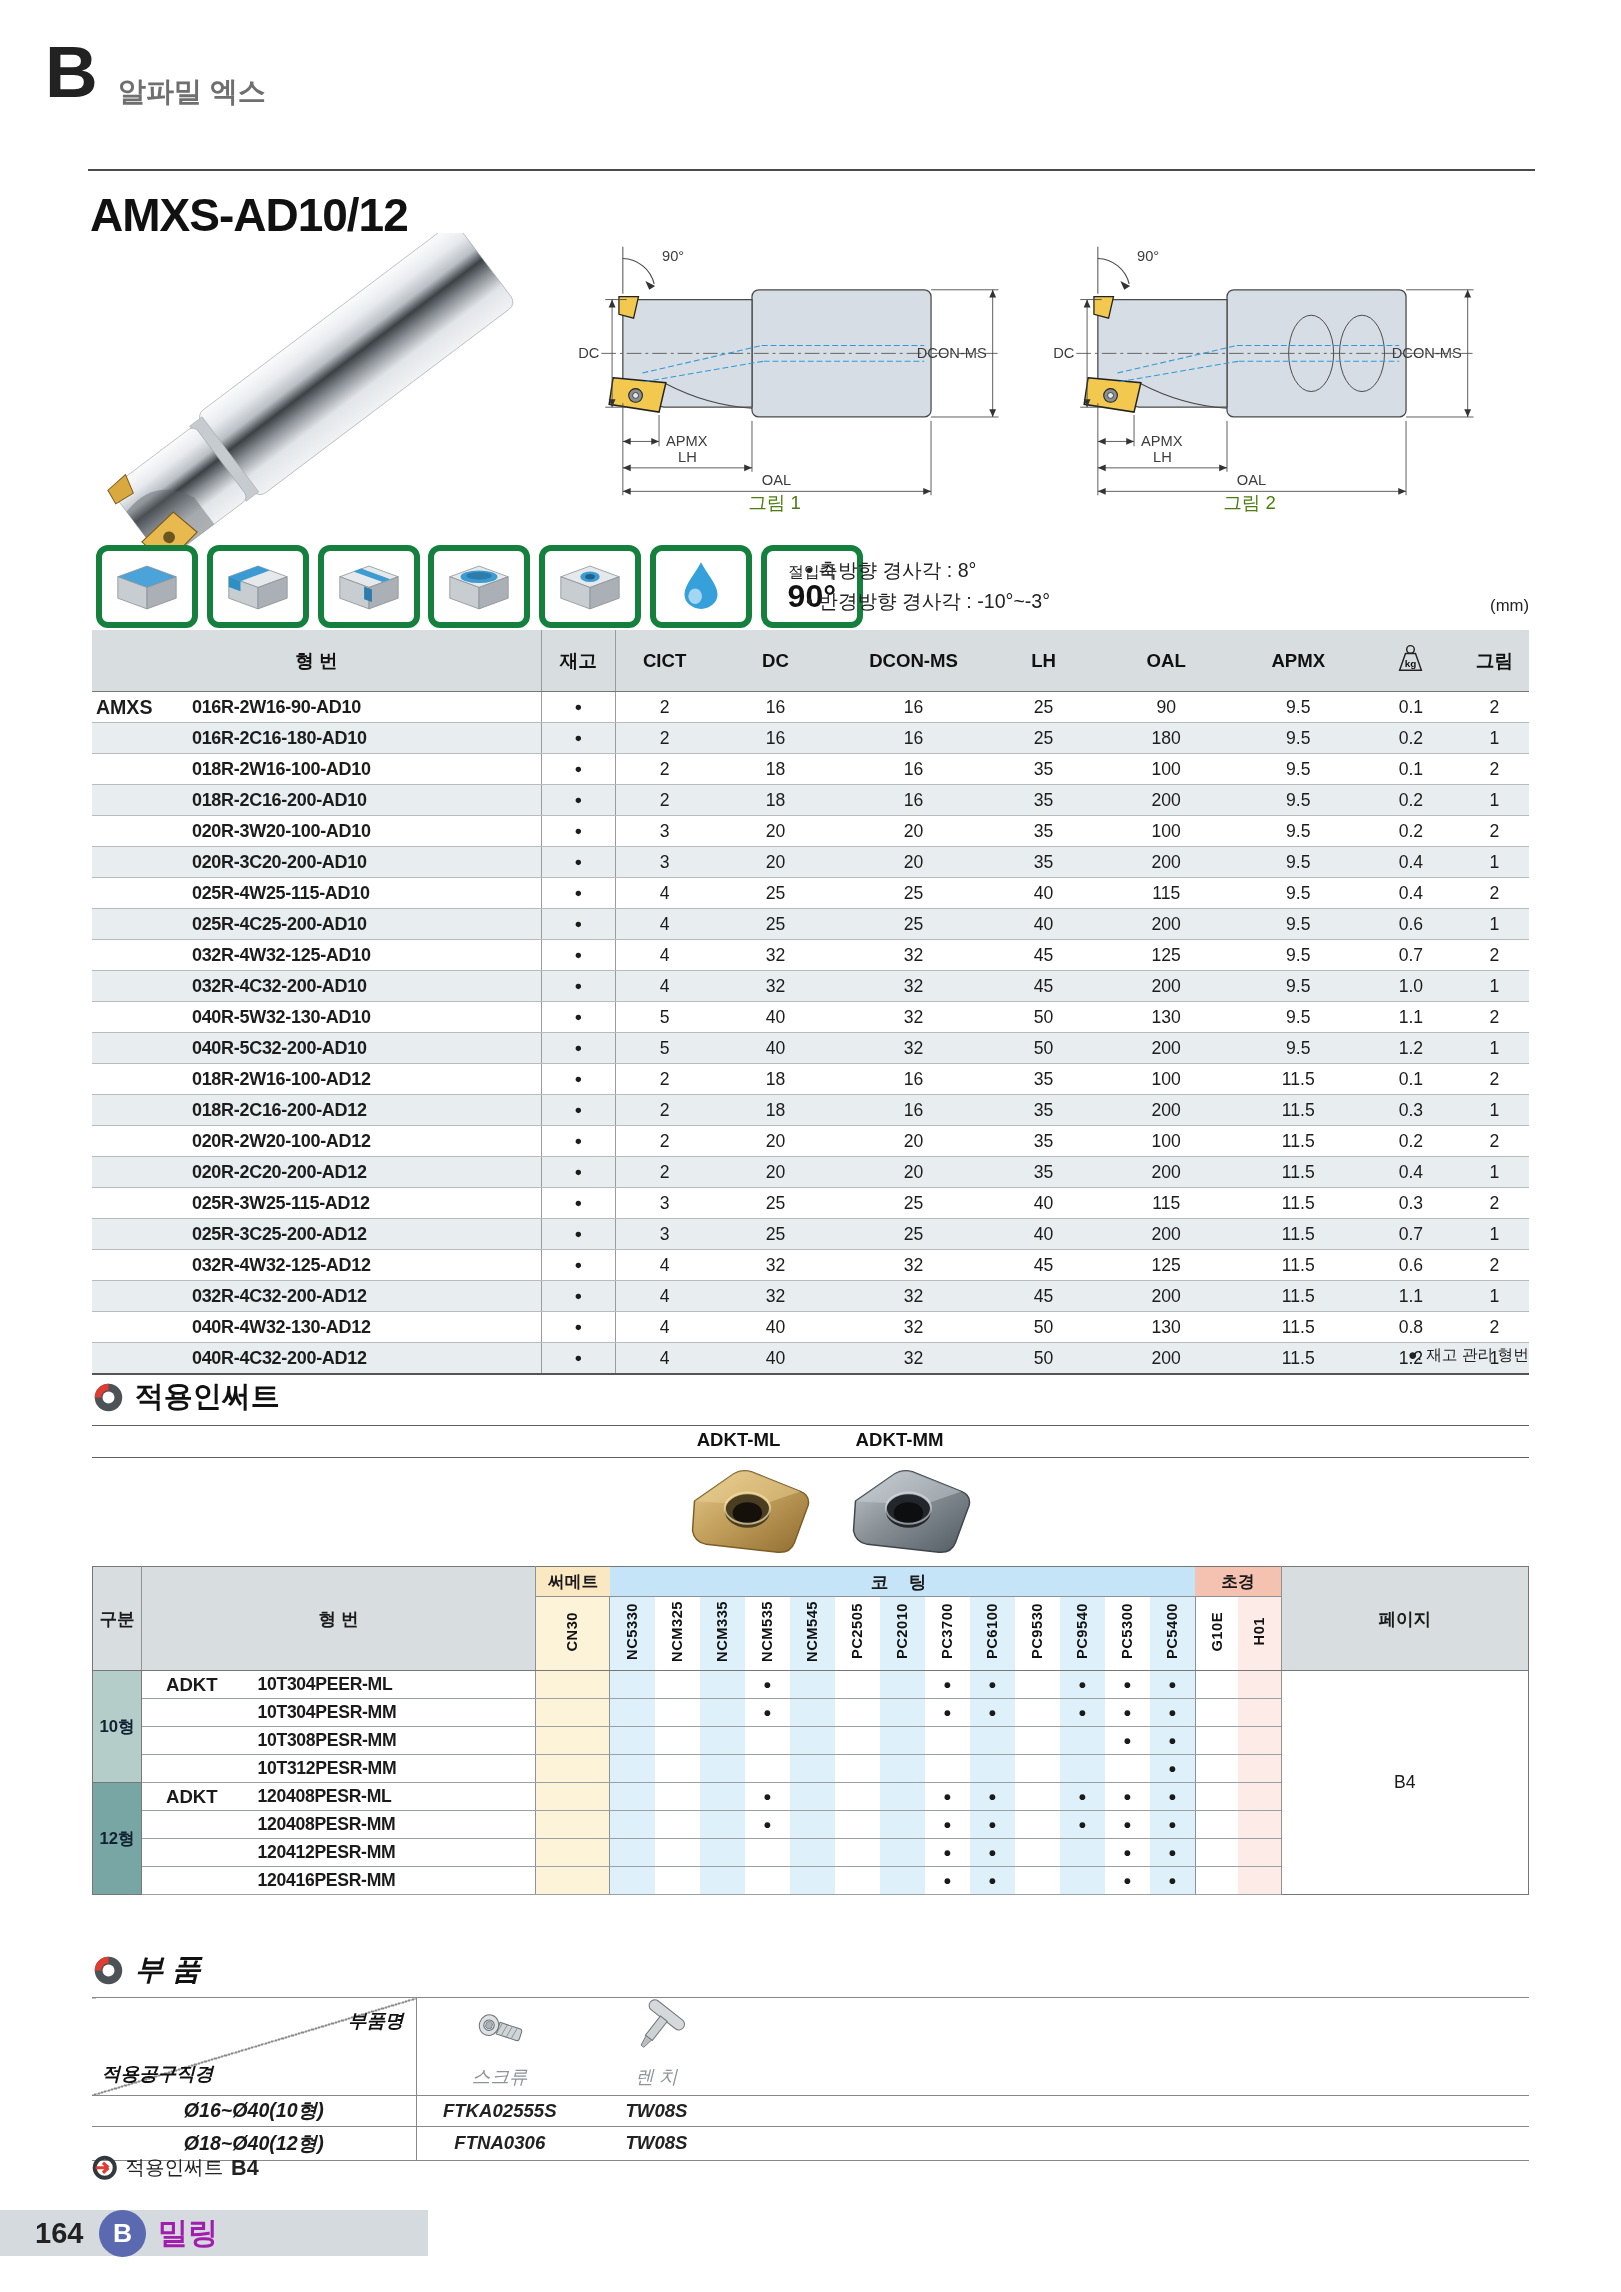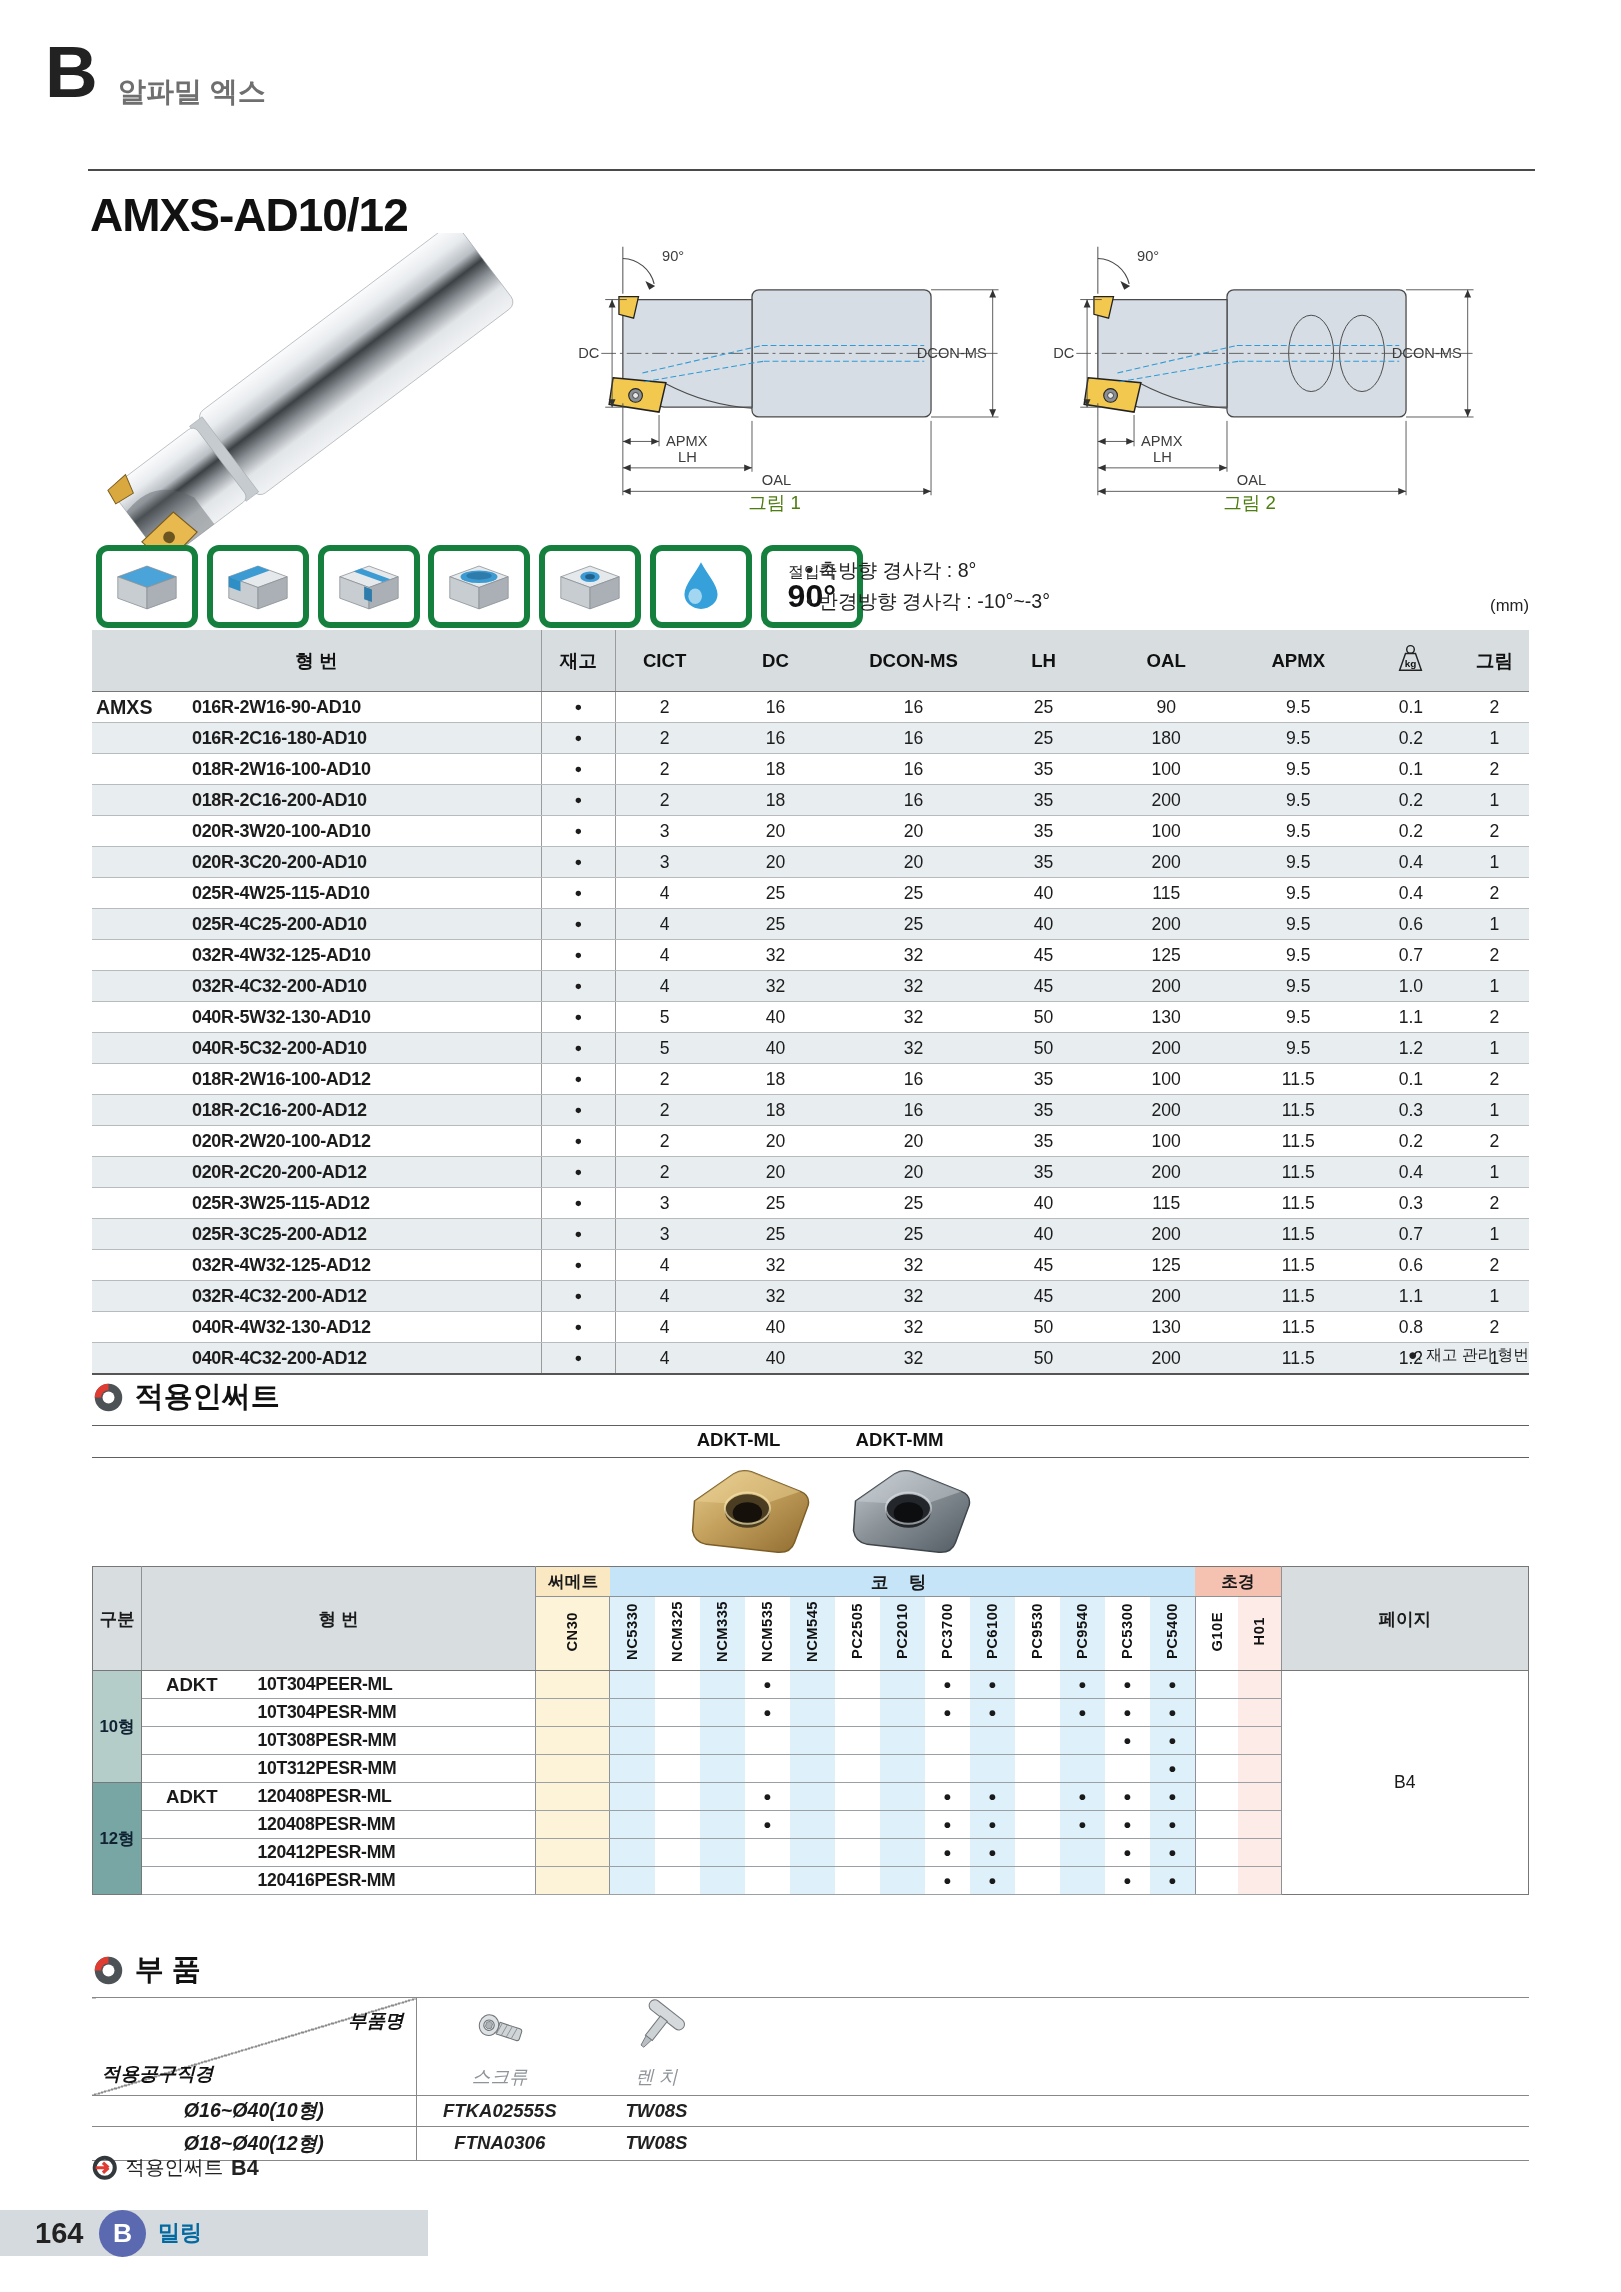--- a/index.html
+++ b/index.html
@@ -35,21 +35,21 @@
   .spec tbody tr:nth-child(even) td{background:#e8edf0;}
   .spec tbody tr:last-child td{border-bottom:2px solid #555;}
   .spec td.c-series{text-align:left;font-weight:bold;font-size:19.6px;padding-left:3.9px;}
   .spec td.c-model{text-align:left;font-weight:bold;font-size:18px;padding-left:5.9px;letter-spacing:-0.3px;}
   .spec td.c-stock{font-size:12.7px;}
   .legend{left:92px;top:1345px;width:1437px;text-align:right;font-size:15.7px;color:#222;}
 
   
   .sec-hd{display:flex;align-items:center;gap:9.8px;font-size:29px;font-weight:bold;color:#111;}
   .sec1{left:92px;top:1377px;}
-  .sec2{left:92px;top:1950px;}
+  .sec2{left:92px;top:1950px;font-style:italic;}
   .ln{left:92px;width:1437px;border-top:1px solid #606060;}
   .ins-lab{top:1429px;width:147px;text-align:center;font-size:18.6px;font-weight:bold;color:#111;}
 
   
   .ins{left:92px;top:1566px;width:1437px;border-collapse:collapse;table-layout:fixed;border:1px solid #777;}
   .ins th,.ins td{padding:0;}
   .ins .hgray{background:#d8dde0;font-size:17.6px;font-weight:bold;border-right:1px solid #8c9296;border-bottom:1px solid #777;}
   .ins .hcer{background:#fae8c3;font-size:16.7px;font-weight:bold;height:29px;border-bottom:1px solid #8c9296;}
   .ins .hcoat{background:#c6e4f7;font-size:17.6px;font-weight:bold;border-bottom:1px solid #8c9296;letter-spacing:7.8px;}
   .ins .hcarb{background:#f5c1b1;font-size:16.7px;font-weight:bold;border-bottom:1px solid #8c9296;}
@@ -87,21 +87,21 @@
   .parts td.pval{text-align:center;font-size:18.6px;font-weight:bold;color:#222;}
   .apply-note{left:92px;top:2154px;display:flex;align-items:center;gap:7.8px;font-size:19.6px;color:#222;}
   .apply-note b{font-size:21.6px;}
 
   
   .footer-band{left:0;top:2210px;width:428px;height:46px;background:#d4dadd;
                display:flex;align-items:center;}
   .foot-num{font-size:29px;font-weight:bold;margin-left:35px;color:#222;}
   .foot-circle{width:47px;height:47px;border-radius:50%;background:#5a69b0;color:#fff;
                display:flex;align-items:center;justify-content:center;font-size:26.5px;font-weight:bold;margin-left:15.7px;}
-  .foot-lab{font-size:22px;font-weight:bold;margin-left:11.8px;color:#0369a1;}
+  .foot-lab{font-size:30px;font-weight:bold;margin-left:11.8px;color:#a21caf;}
 </style>
 </head>
 <body>
 
 <div class="page">
 
   <div class="abs hdr-letter">B</div>
   <div class="abs hdr-title">알파밀 엑스</div>
   <div class="abs hdr-rule"></div>
   <div class="abs main-title">AMXS-AD10/12</div>

